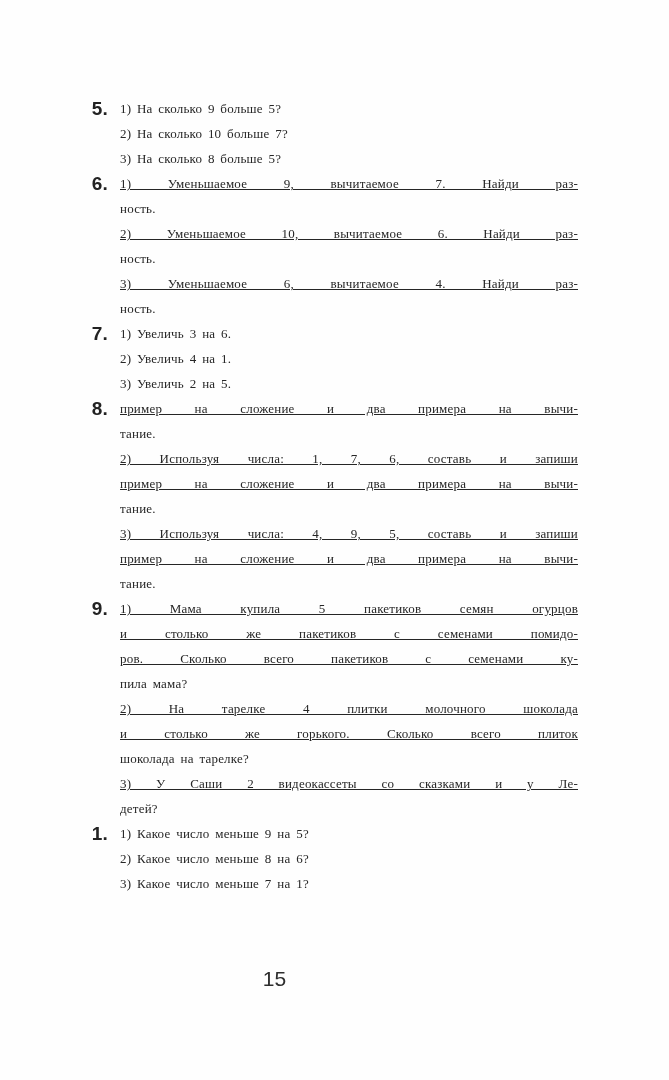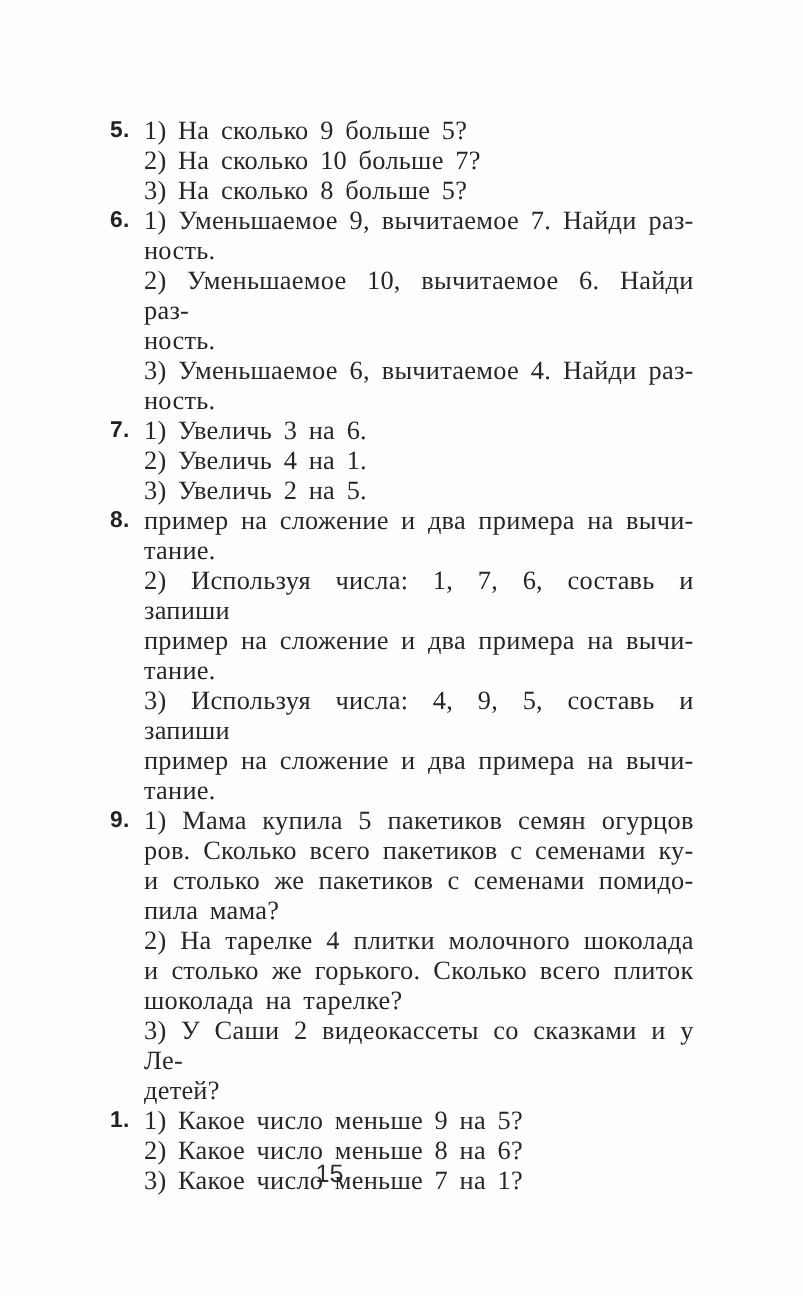--- a/index.html
+++ b/index.html
@@ -36,29 +36,30 @@
     font-size: 19px;
     line-height: 25px;
     letter-spacing: 0.2px;
     color: #222222;
   }
   .exercise-body {
     flex: 1 1 auto;
     width: 458px;
   }
   .line {
-    font-size: 22px;
+    font-size: 13px;
     line-height: 25px;
     letter-spacing: 0.2px;
     word-spacing: 0.18em;
     white-space: normal;
   }
   .line.justify {
     text-align: justify;
     text-align-last: justify;
+    text-decoration: underline;
   }
   .page-number {
     position: absolute;
     top: 966px;
     left: 0;
     width: 549px;
     text-align: center;
     font-family: "Liberation Sans", "DejaVu Sans", sans-serif;
     font-size: 21px;
     line-height: 25px;
@@ -132,22 +133,22 @@
             <div class="line justify">пример на сложение и два примера на вычи-</div>
             <div class="line">тание.</div>
           </div>
         </div>
       </div>
       <div class="exercise">
         <div class="exercise-number">9.</div>
         <div class="exercise-body">
           <div class="subitem">
             <div class="line justify">1) Мама купила 5 пакетиков семян огурцов</div>
+            <div class="line justify">и столько же пакетиков с семенами помидо-</div>
             <div class="line justify">ров. Сколько всего пакетиков с семенами ку-</div>
-            <div class="line justify">и столько же пакетиков с семенами помидо-</div>
             <div class="line">пила мама?</div>
           </div>
           <div class="subitem">
             <div class="line justify">2) На тарелке 4 плитки молочного шоколада</div>
             <div class="line justify">и столько же горького. Сколько всего плиток</div>
             <div class="line">шоколада на тарелке?</div>
           </div>
           <div class="subitem">
             <div class="line justify">3) У Саши 2 видеокассеты со сказками и у Ле-</div>
             <div class="line">детей?</div>

